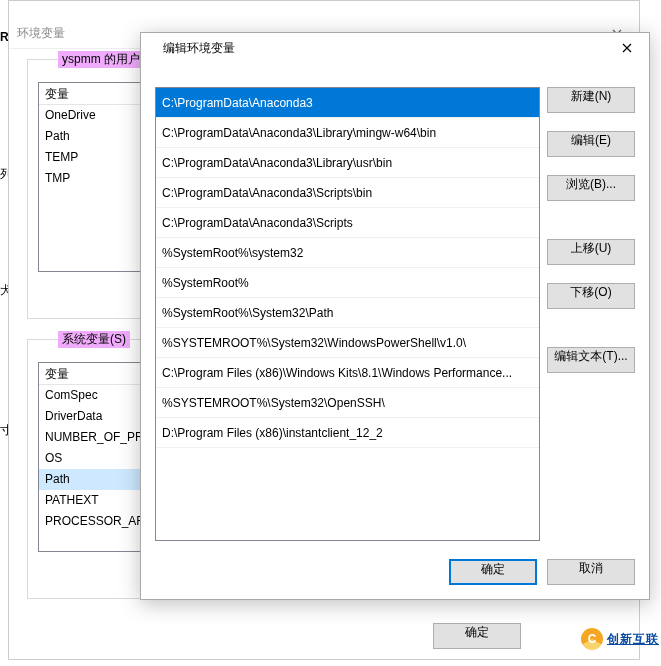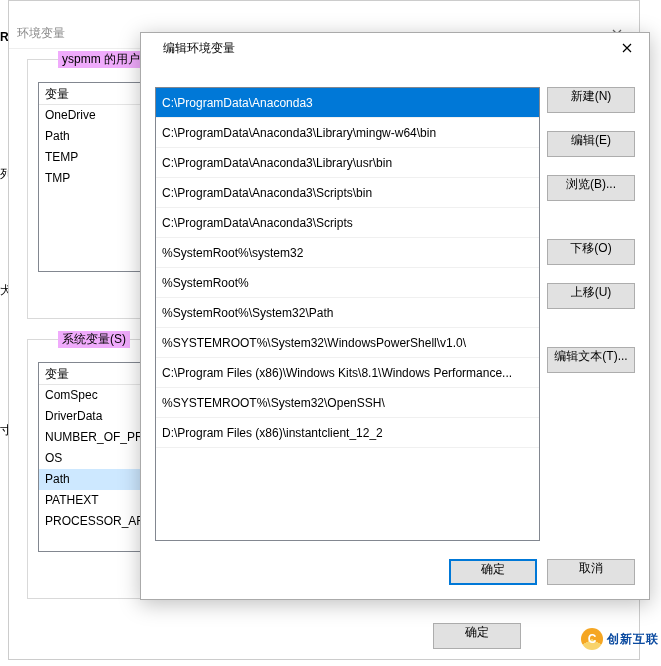--- a/index.html
+++ b/index.html
@@ -45,21 +45,21 @@
   .sidebtns .spacer { height: 20px; }
   
   .front-footer { position: absolute; right: 14px; bottom: 14px; display:flex; gap: 10px; }
   .front-footer .btn { width: 88px; height: 26px; }
   
   
   .edge-left { position:absolute; left:0; top:0; width:8px; height:660px; background:#fff; }
   .edge-left .char { position:absolute; left:0; }
   .watermark { position:absolute; right:2px; bottom:16px; display:flex; align-items:center; gap:4px; }
   .watermark .logo { width:22px; height:22px; border-radius:50%; background: conic-gradient(#f5a623 0 120deg, #f8d36b 120deg 240deg, #f5a623 240deg 360deg); display:flex; align-items:center; justify-content:center; color:#fff; font-weight:bold; }
-  .watermark .txt { color:#0a4aa0; font-weight:bold; letter-spacing:1px; }
+  .watermark .txt { color:#0a4aa0; font-weight:bold; letter-spacing:1px;text-decoration:underline; }
 </style>
 </head>
 <body>
 
 <div class="edge-left">
   <span class="char" style="top:30px;font-weight:bold">R</span>
   <span class="char" style="top:166px">列</span>
   <span class="char" style="top:282px">犬</span>
   <span class="char" style="top:422px">寸</span>
 </div>
@@ -142,24 +142,24 @@
         <span>新建(N)</span>
       </div>
     <div class="btn">
         <span>编辑(E)</span>
       </div>
     <div class="btn">
         <span>浏览(B)...</span>
       </div>
     <div class="spacer"></div>
     <div class="btn">
-        <span>下移(O)</span>
+        <span>上移(U)</span>
       </div>
     <div class="btn">
-        <span>上移(U)</span>
+        <span>下移(O)</span>
       </div>
     <div class="spacer"></div>
     <div class="btn">
         <span>编辑文本(T)...</span>
       </div>
   </div>
 
   <div class="front-footer">
     <div class="btn primary">
         <span>确定</span>

